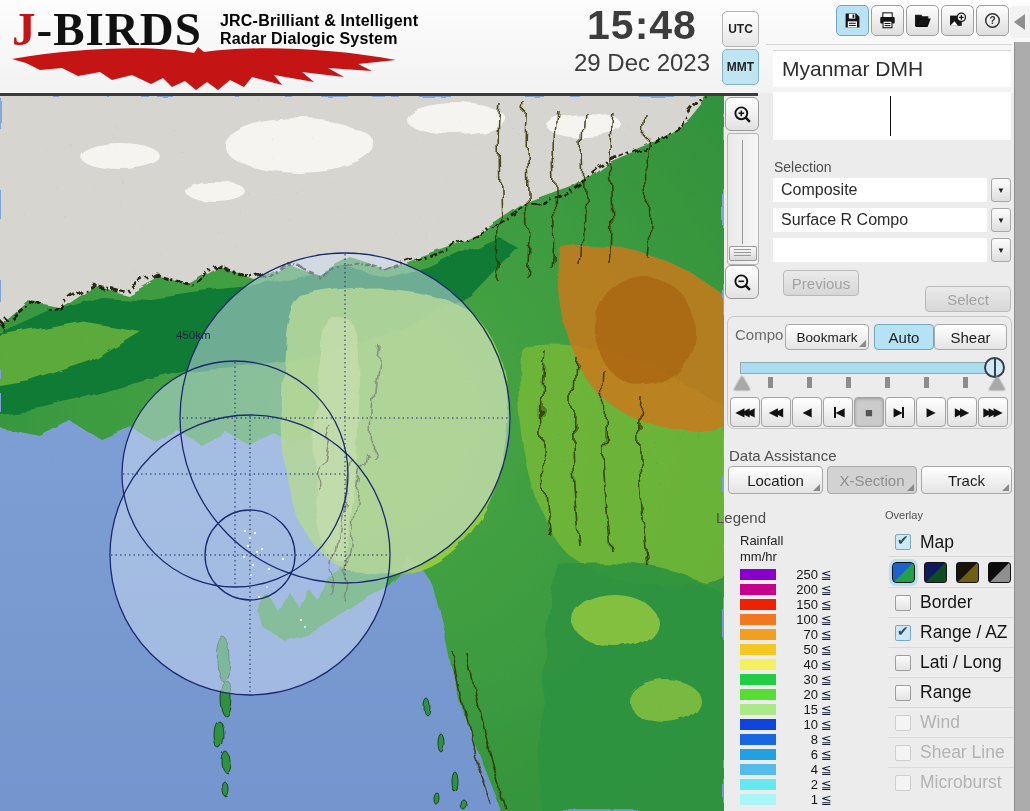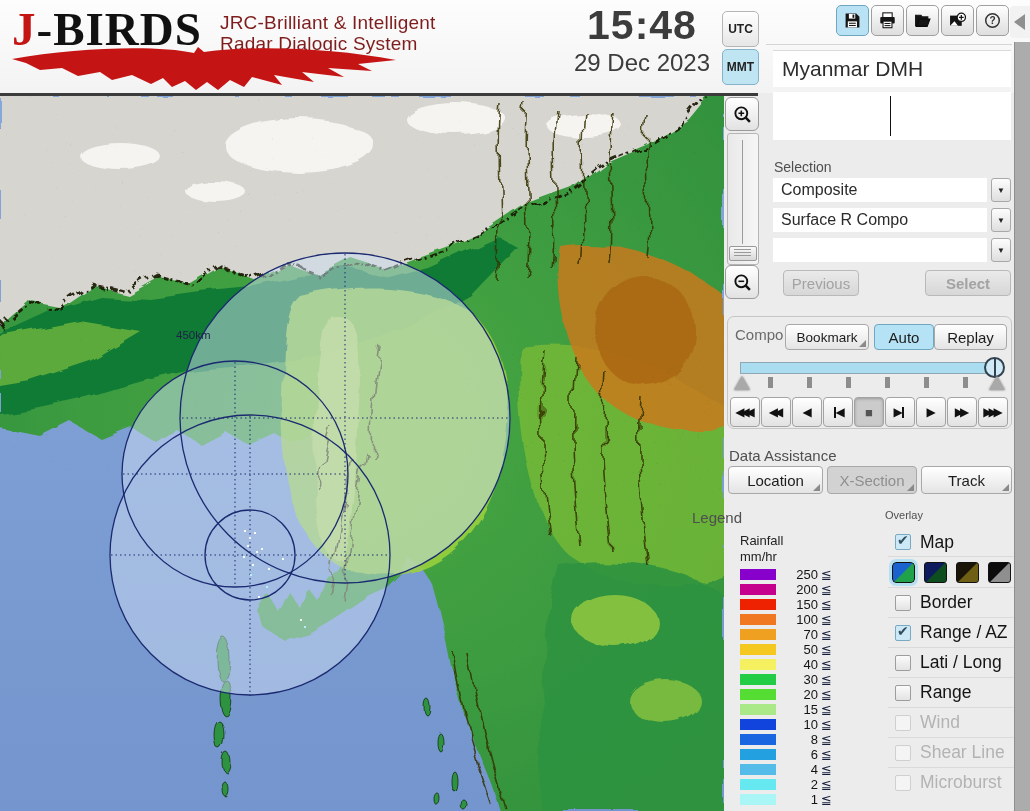--- a/index.html
+++ b/index.html
@@ -6,21 +6,21 @@
   #stage{position:relative;width:1030px;height:811px;overflow:hidden;background:#ececec;
          font-family:"Liberation Sans","DejaVu Sans",sans-serif;-webkit-font-smoothing:antialiased;}
   
   #header{position:absolute;left:0;top:0;width:1030px;height:93px;
           background:linear-gradient(#fdfdfd,#f3f3f3);}
   #header-rule{position:absolute;left:0;top:93px;width:758px;height:3px;background:#3c3c3c;}
   #logo{position:absolute;left:8px;top:4px;width:395px;height:86px;}
   #logo-title{position:absolute;left:4px;top:2px;font-family:"Liberation Serif","DejaVu Serif",serif;
               font-weight:bold;font-size:47px;letter-spacing:1px;color:#111;line-height:1;}
   #logo-title .red{color:#c41414;}
-  #logo-tag{position:absolute;left:212px;top:8px;color:#7f1d1d;font-weight:normal;font-size:19px;
+  #logo-tag{position:absolute;left:212px;top:8px;color:#000000;font-weight:bold;font-size:16px;
             line-height:1.12;white-space:nowrap;letter-spacing:.2px;}
   #eagle{position:absolute;left:0px;top:40px;}
   #warning-btn{left:483px;top:8px;width:79px;height:73px;background:#fff;border:1px solid #d5d5d5;
                border-radius:2px;color:#9a9a9a;font-size:17px;display:flex;align-items:center;
                padding-left:8px;}
   .grip::after{content:"";position:absolute;right:2px;bottom:2px;width:0;height:0;
                border-left:7px solid transparent;border-bottom:7px solid #8a8a8a;}
   #clock{position:absolute;left:556px;top:2px;width:172px;text-align:center;color:#3c3c3c;}
   #clock .time{font-size:41px;font-weight:bold;letter-spacing:1px;line-height:1.15;}
   #clock .date{font-size:24px;line-height:1.2;}
@@ -68,21 +68,21 @@
   .dd-row{position:relative;height:24px;margin-bottom:6px;}
   .dd-text{position:absolute;left:0;top:0;width:214px;height:24px;background:#fff;display:flex;
            align-items:center;padding-left:8px;font-size:16px;color:#2b2b2b;box-sizing:border-box;}
   .dd-btn{position:absolute;right:0;top:0;width:20px;height:24px;border:1px solid #a8a8a8;border-radius:3px;
           background:linear-gradient(#fdfdfd,#dedede);display:flex;align-items:center;justify-content:center;
           font-size:8px;color:#222;cursor:pointer;box-sizing:border-box;}
   .graybtn{position:absolute;border:1px solid #b9b9b9;border-radius:4px;color:#a3a3a3;font-size:15px;
            background:linear-gradient(#eaeaea,#d7d7d7);display:flex;align-items:center;justify-content:center;
            box-sizing:border-box;}
   #previous-btn{left:783px;top:270px;width:76px;height:26px;}
-  #select-btn{left:925px;top:270px;width:86px;height:26px;font-weight:bold;}
+  #select-btn{left:925px;top:286px;width:86px;height:26px;}
   
   #replay-box{position:absolute;left:727px;top:316px;width:285px;height:113px;border:1px solid #c6c6c6;
               border-radius:7px;box-sizing:border-box;}
   #replay-label{position:absolute;left:7px;top:9px;font-size:15px;color:#6a6a6a;}
   .rbtn{position:absolute;top:7px;height:26px;border:1px solid #a8a8a8;border-radius:4px;font-size:13.5px;
         color:#1c1c1c;background:linear-gradient(#fff,#e4e4e4);display:flex;align-items:center;
         justify-content:center;cursor:pointer;box-sizing:border-box;}
   #bookmark-btn{left:57px;width:84px;}
   #auto-btn{left:146px;width:60px;background:#b5e2f4;border-color:#6fa7c0;font-size:15px;}
   #manual-btn{left:206px;width:73px;font-size:15px;}
@@ -418,21 +418,21 @@
 
   <div id="previous-btn" class="graybtn">Previous</div>
   <div id="select-btn" class="graybtn">Select</div>
 
   <div id="replay-box">
     <div id="replay-label">Compo</div>
     <div id="bookmark-btn" class="rbtn grip">
       <span>Bookmark</span>
     </div>
     <div id="auto-btn" class="rbtn">Auto</div>
-    <div id="manual-btn" class="rbtn">Replay</div>
+    <div id="manual-btn" class="rbtn">Shear</div>
     <div id="replay-track"></div>
     <div id="replay-thumb"></div>
     <div class="endtri" style="left:6px;"></div>
     <div class="endtri" style="left:261px;"></div>
     <div id="tickrow">
         <span class="tick"></span>
         <span class="tick"></span>
         <span class="tick"></span>
         <span class="tick"></span>
         <span class="tick"></span>
@@ -481,21 +481,21 @@
   <div id="location-btn" class="dabtn grip">
     <span>Location</span>
     </div>
   <div id="xsection-btn" class="dabtn grip">
     <span>X-Section</span>
     </div>
   <div id="track-btn" class="dabtn grip">
     <span>Track</span>
     </div>
 
-  <div class="seclabel" style="left:692px;top:509px;font-size:15px;">Legend</div>
+  <div class="seclabel" style="left:716px;top:509px;font-size:15px;">Legend</div>
   <div class="seclabel" style="left:885px;top:509px;font-size:11px;">Overlay</div>
   <div class="seclabel" style="left:740px;top:533px;font-size:13px;color:#222;">Rainfall</div>
   <div class="seclabel" style="left:740px;top:549px;font-size:13px;color:#222;">mm/hr</div>
   <div id="legend-rows">
       <div class="lg-row">
         <span class="lg-sw" style="background: rgb(136, 0, 204);"></span>
         <span class="lg-val">250</span>
         <span class="lg-leq">≦</span>
       </div>
       <div class="lg-row">

